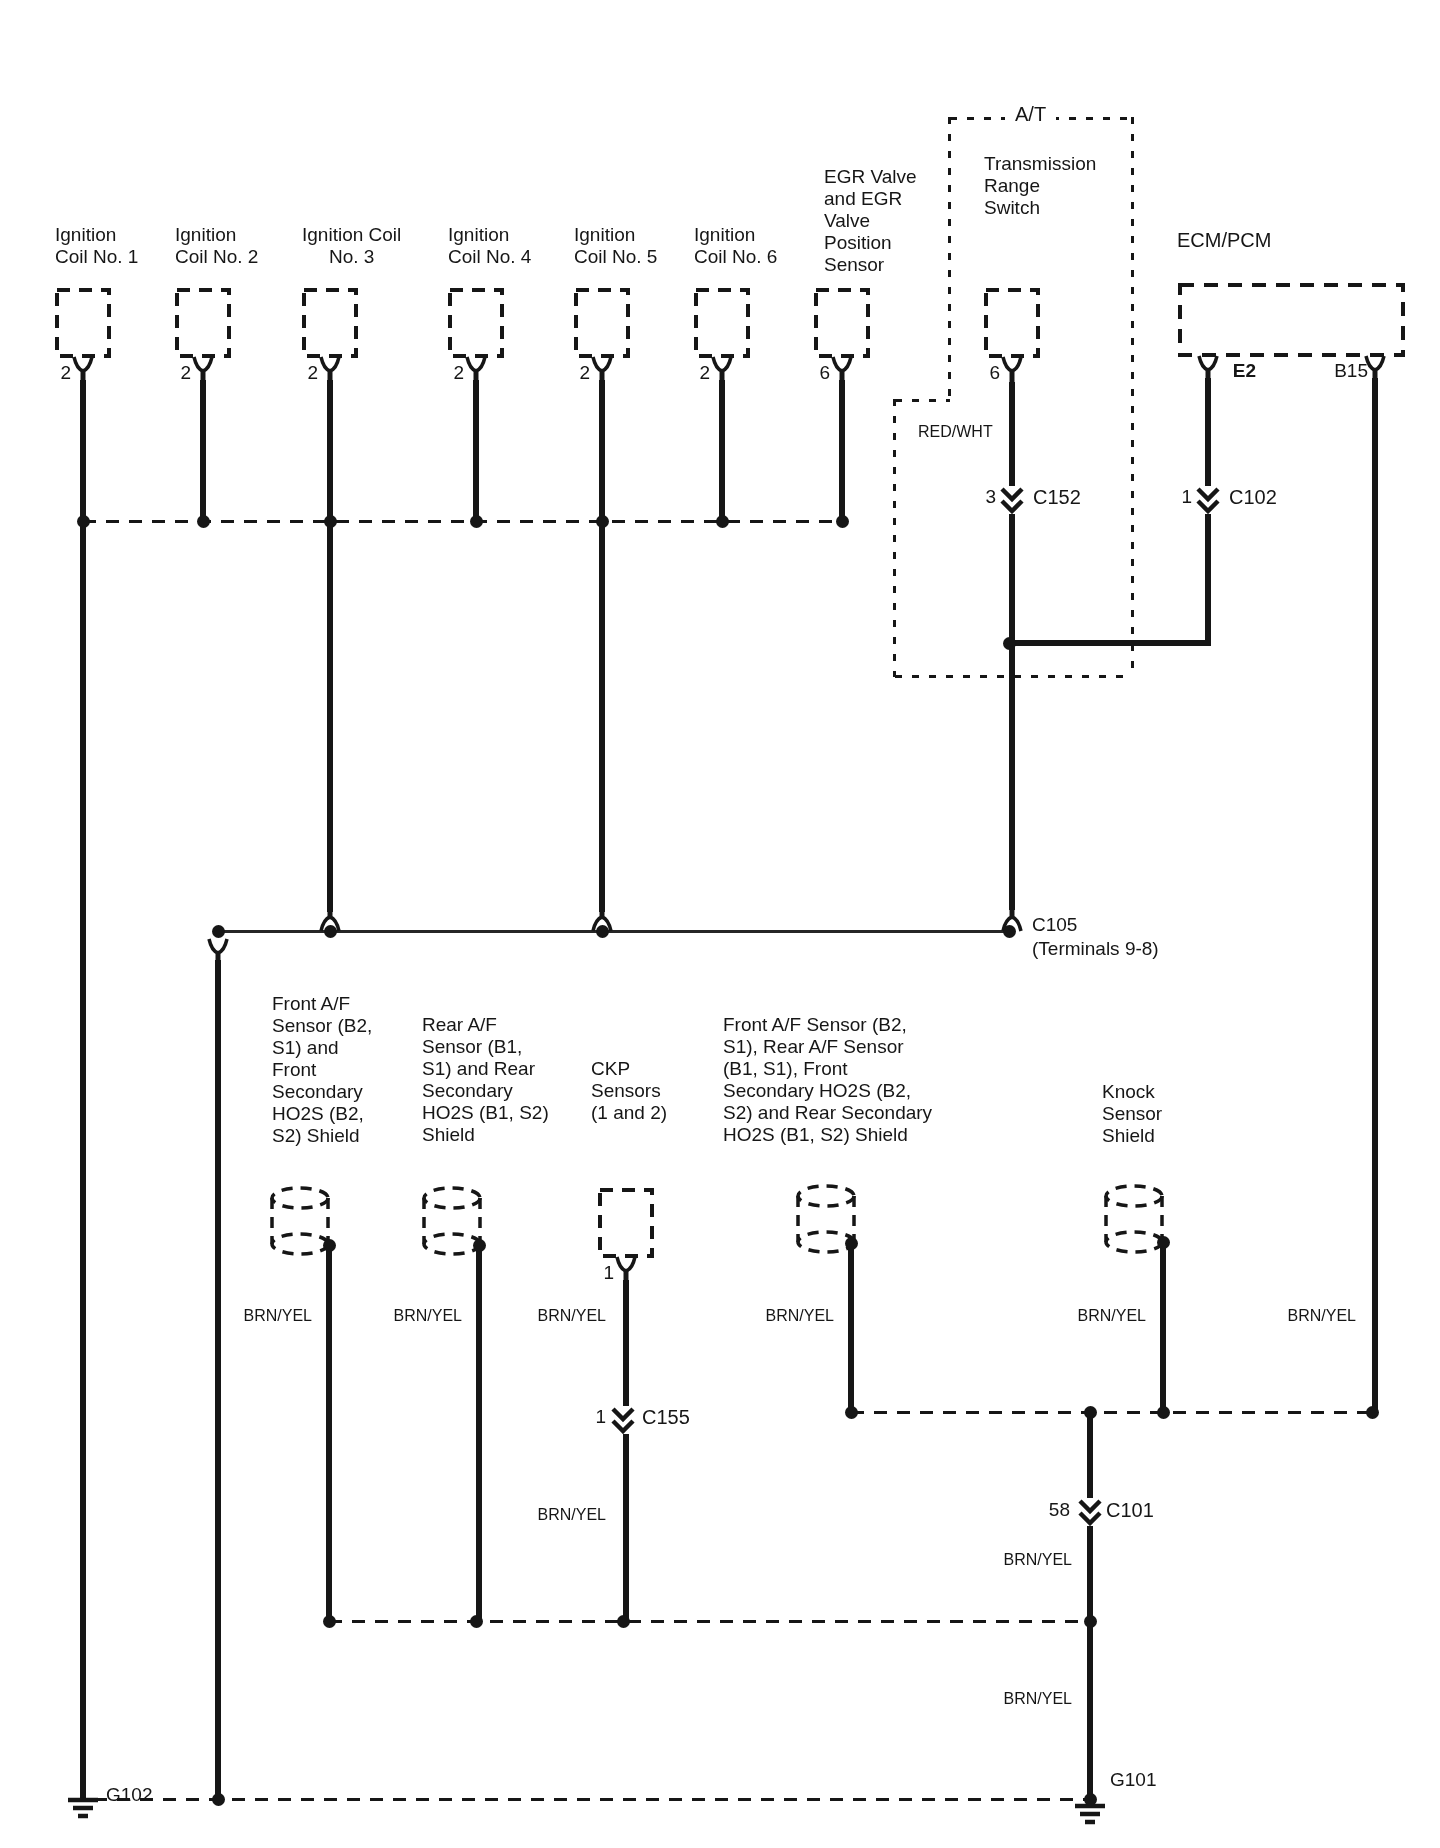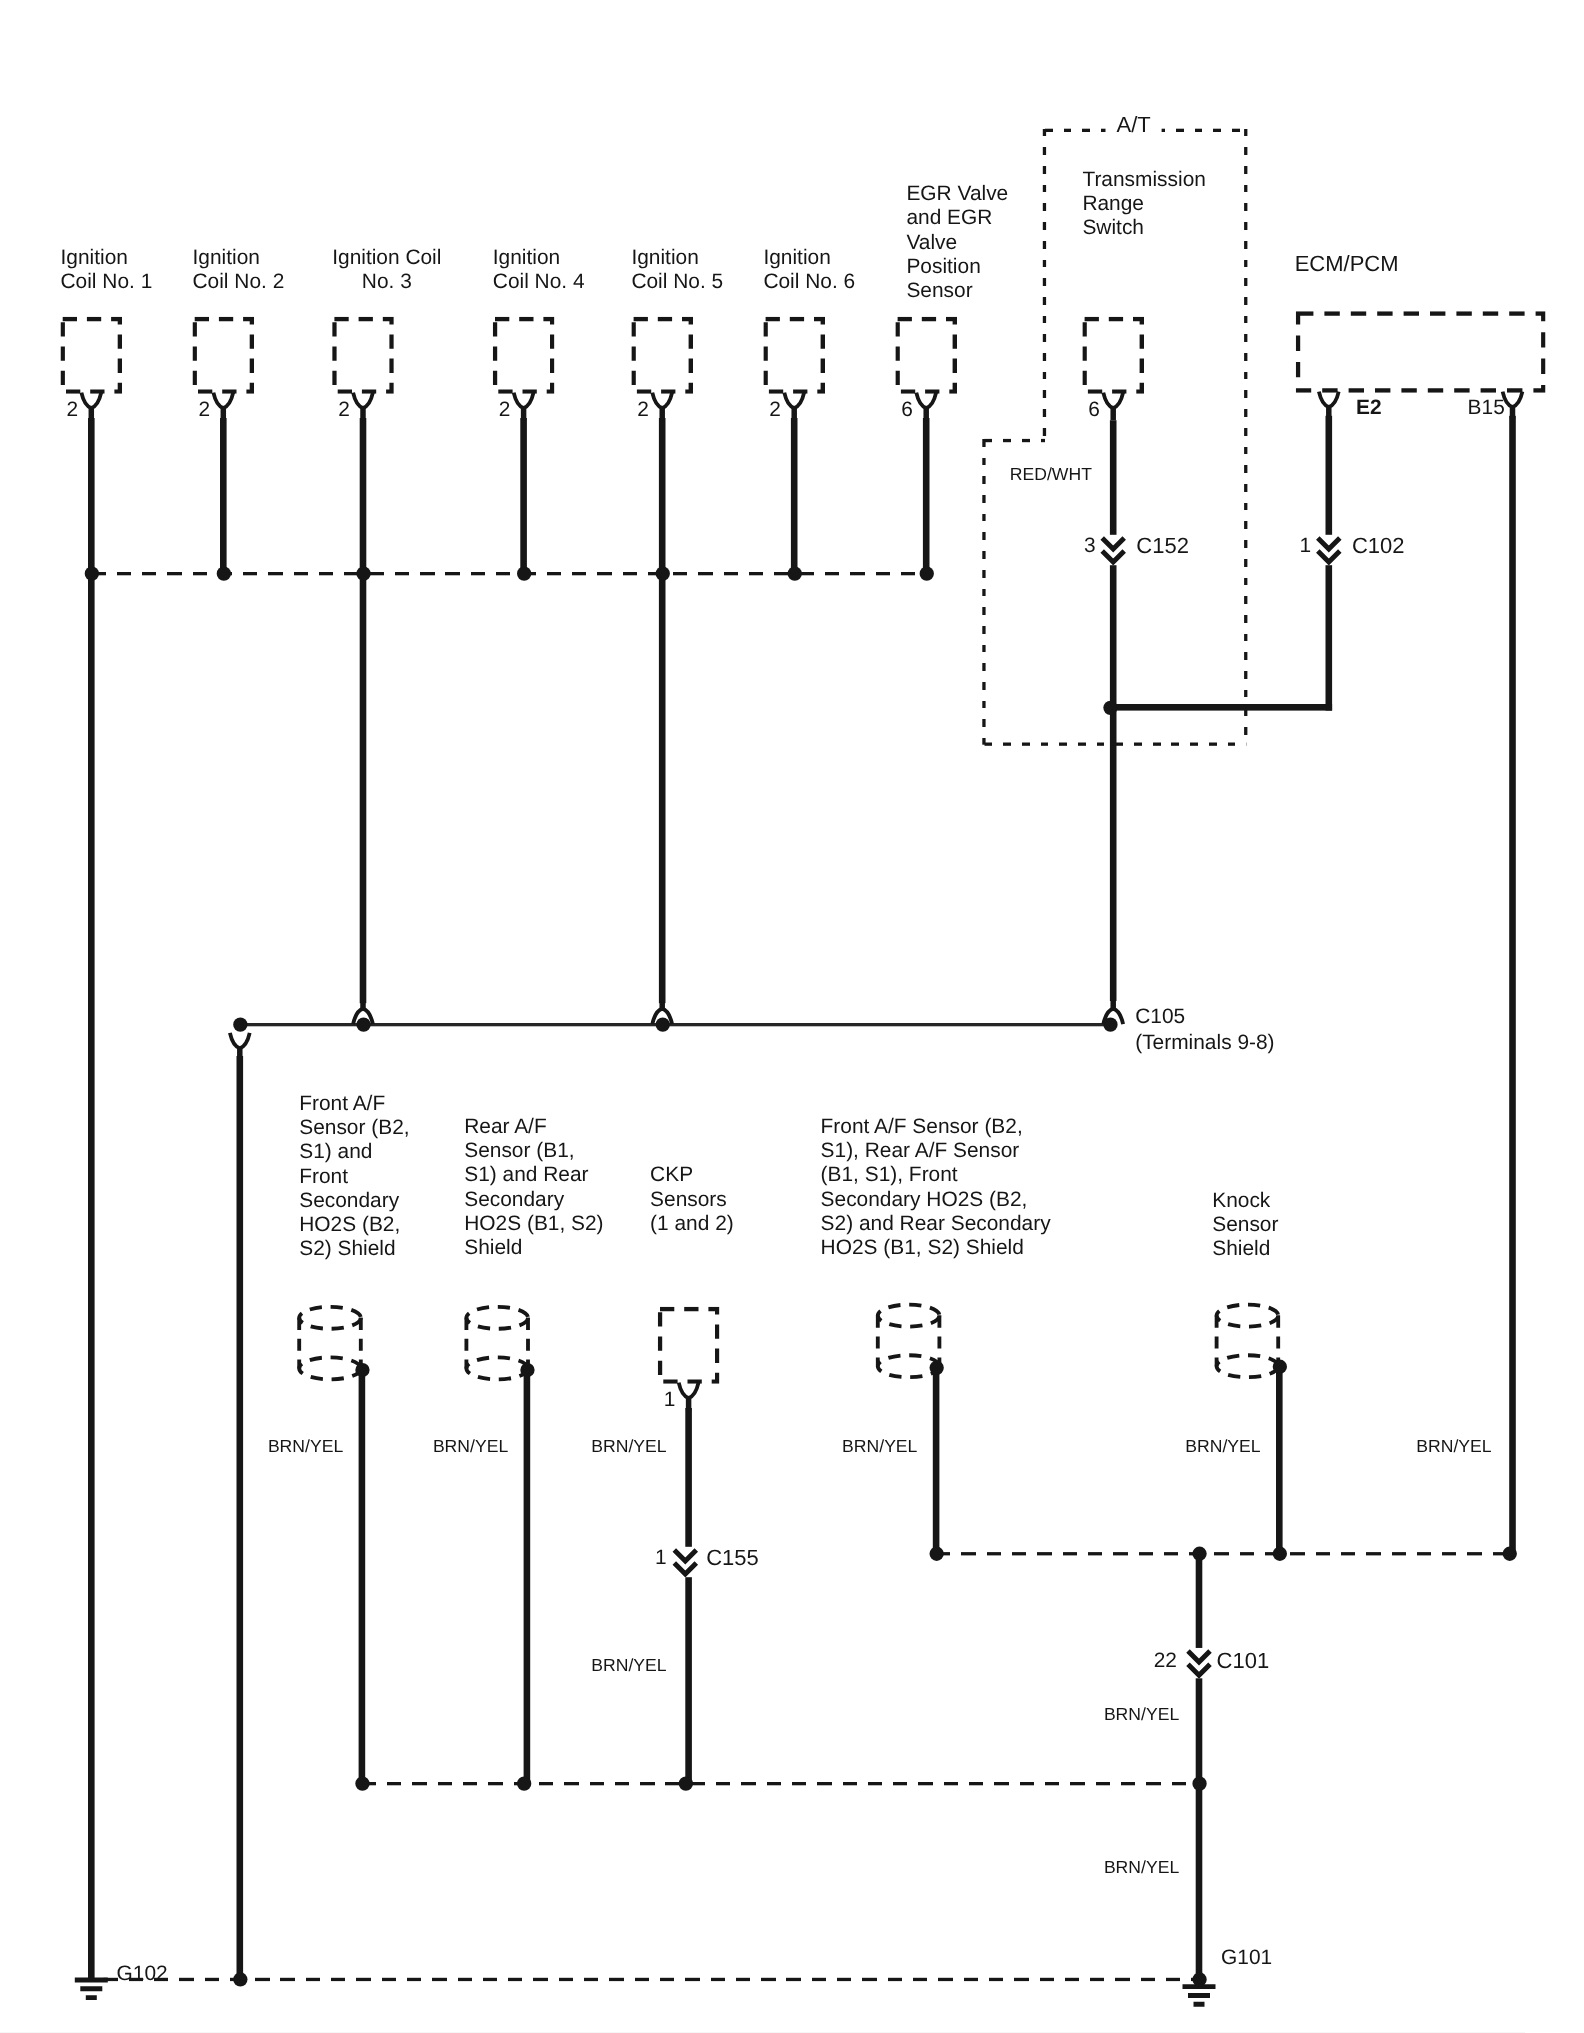--- a/index.html
+++ b/index.html
@@ -230,21 +230,21 @@
 S2) Shield</div>
   <div class="lbl" style="left:422px;top:1014px;">Rear A/F
 Sensor (B1,
 S1) and Rear
 Secondary
 HO2S (B1, S2)
 Shield</div>
   <div class="lbl" style="left:591px;top:1058px;">CKP
 Sensors
 (1 and 2)</div>
-  <div class="lbl" style="left:746px;top:1014px;">Front A/F Sensor (B2,
+  <div class="lbl" style="left:723px;top:1014px;">Front A/F Sensor (B2,
 S1), Rear A/F Sensor
 (B1, S1), Front
 Secondary HO2S (B2,
 S2) and Rear Secondary
 HO2S (B1, S2) Shield</div>
   <div class="lbl" style="left:1102px;top:1081px;">Knock
 Sensor
 Shield</div>
 
   <svg class="sym" style="left:268px;top:1185px" width="64" height="74">
@@ -287,21 +287,21 @@
   <div class="dash-h" style="left:851px;top:1411px;width:524px;"></div>
   <div class="dot" style="left:845px;top:1406px;"></div>
   <div class="dot" style="left:1084px;top:1406px;"></div>
   <div class="dot" style="left:1157px;top:1406px;"></div>
   <div class="dot" style="left:1366px;top:1406px;"></div>
 
   <div class="w" style="left:1087px;top:1412px;height:390px;"></div>
   <svg class="sym" style="left:1077px;top:1498px" width="26" height="28">
       <use href="#chev"></use>
     </svg>
-  <div class="pin" style="left:1030px;top:1499px;width:40px;">22</div>
+  <div class="pin" style="left:1030px;top:1499px;width:40px;">58</div>
   <div class="cname" style="left:1106px;top:1499px;">C101</div>
   <div class="lbl-sm" style="left:992px;top:1550px;width:80px;text-align:right;">BRN/YEL</div>
   <div class="lbl-sm" style="left:992px;top:1689px;width:80px;text-align:right;">BRN/YEL</div>
 
   <div class="dash-h" style="left:329px;top:1620px;width:761px;"></div>
   <div class="dot" style="left:323px;top:1615px;"></div>
   <div class="dot" style="left:470px;top:1615px;"></div>
   <div class="dot" style="left:617px;top:1615px;"></div>
   <div class="dot" style="left:1084px;top:1615px;"></div>
 

